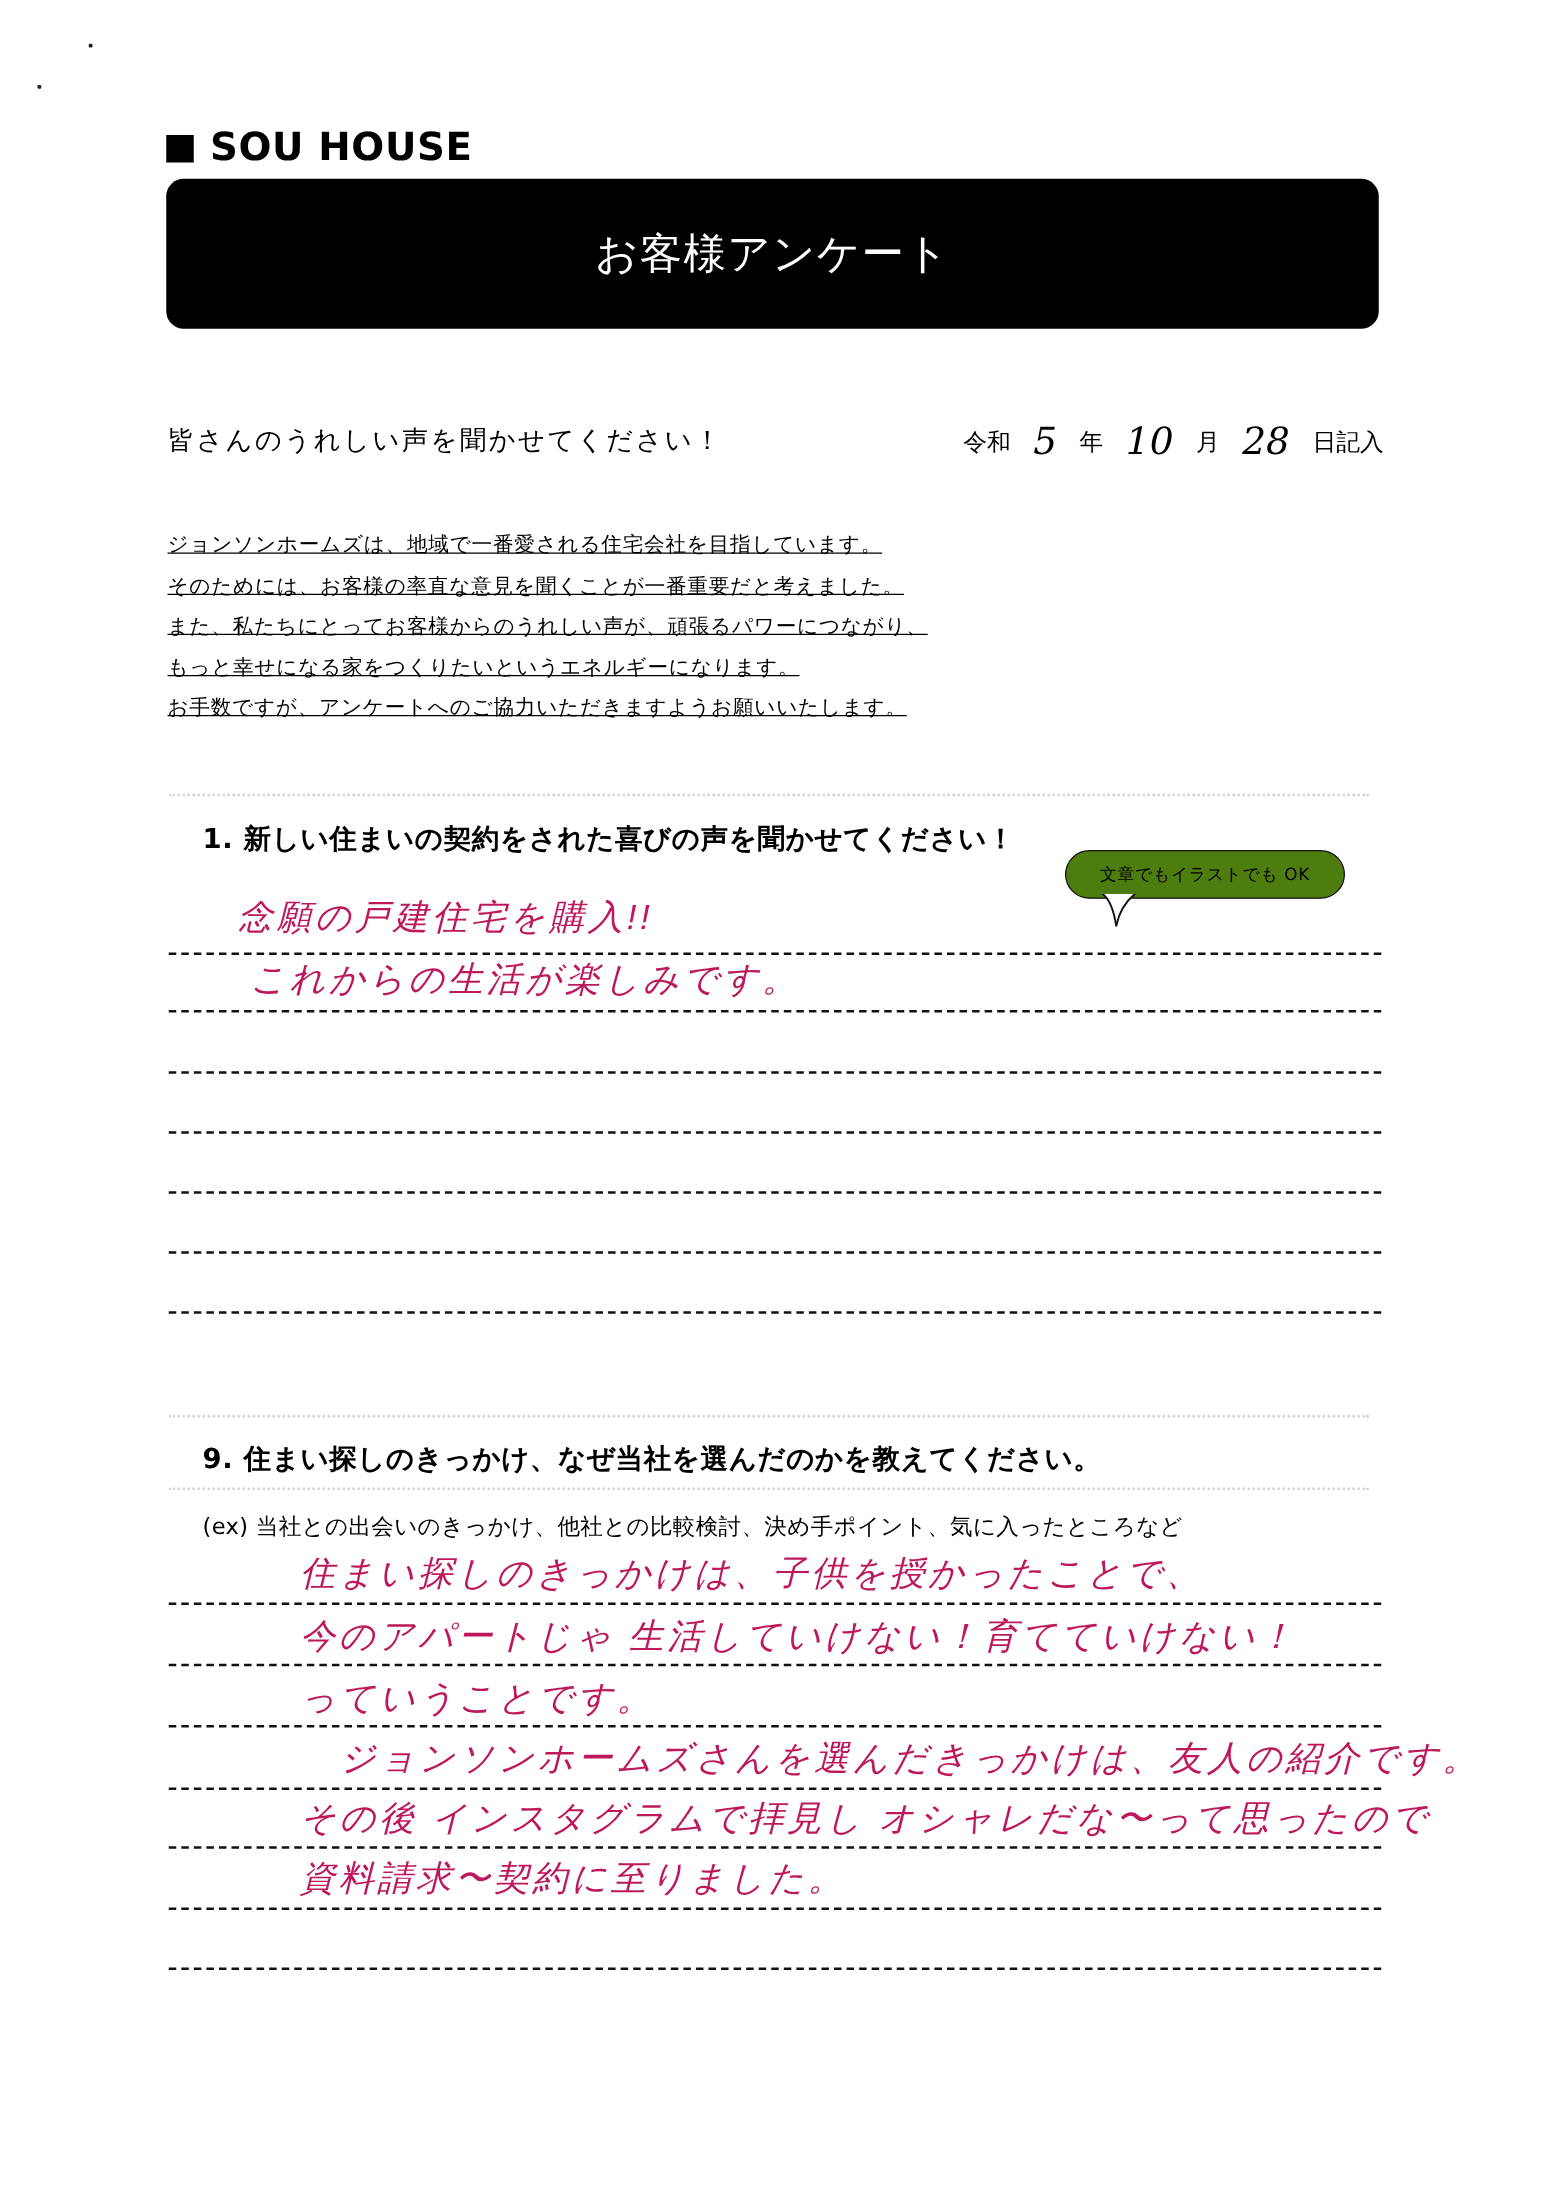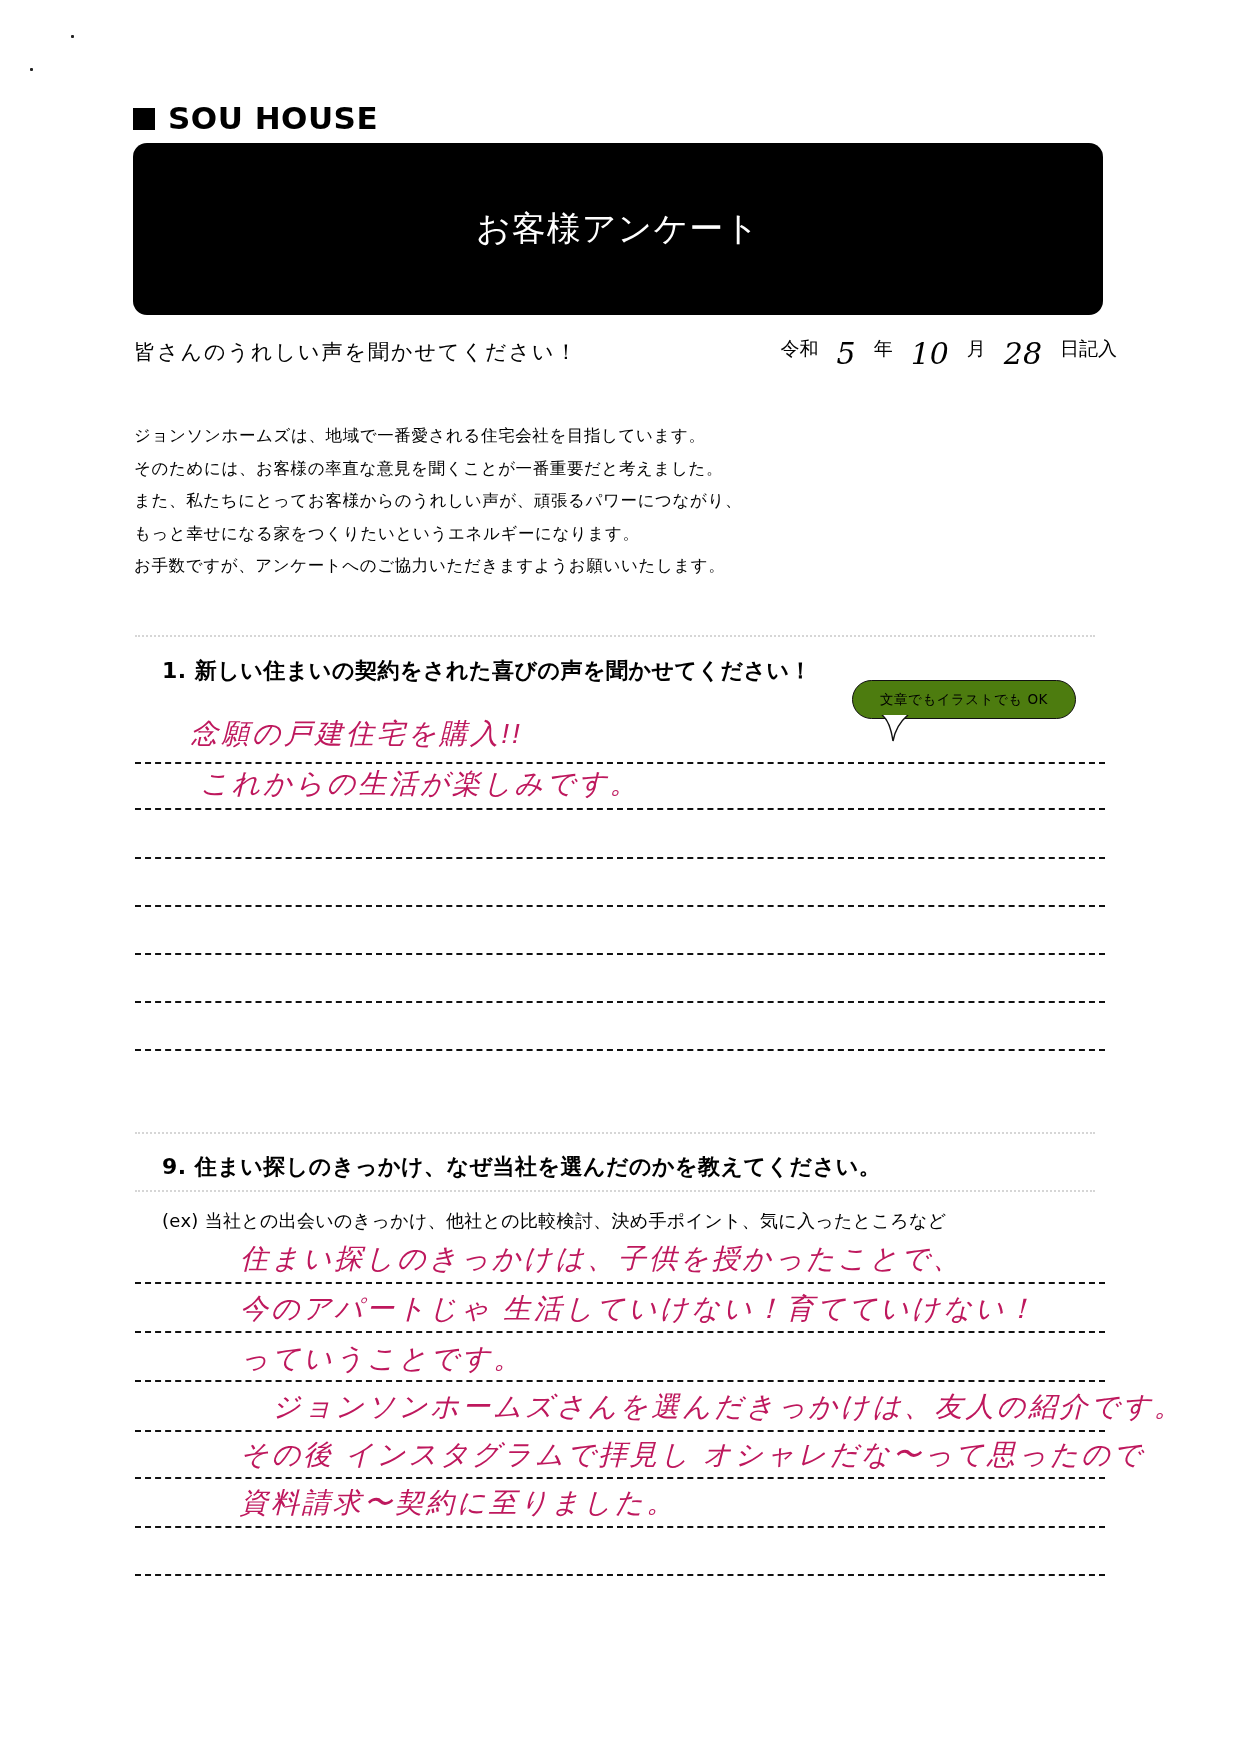--- a/index.html
+++ b/index.html
@@ -1,26 +1,26 @@
 <!DOCTYPE html>
 <html><head>
 <meta charset="utf-8">
 <style>
   html, body { margin:0; padding:0; background:#ffffff; }
   body { width:1241px; height:1755px; position:relative; overflow:hidden; font-family:"DejaVu Sans", sans-serif; color:#000; }
   .abs { position:absolute; }
   .speck { position:absolute; width:3px; height:3px; background:#222; border-radius:1px; }
   .logo-square { left:133px; top:108px; width:22px; height:22px; background:#000; }
   .logo-text { left:168px; top:100px; font-family:"DejaVu Sans", sans-serif; font-weight:bold; font-size:31px; letter-spacing:0.5px; line-height:36px; }
-  .banner { left:133px; top:143px; width:970px; height:172px; background:#000; border-radius:14px; display:flex; align-items:center; justify-content:center; }
+  .banner { left:133px; top:143px; width:970px; height:120px; background:#000; border-radius:14px; display:flex; align-items:center; justify-content:center; }
   .banner-title { color:#fff; font-size:34px; font-family:"DejaVu Sans", sans-serif; letter-spacing:1px; }
   .lead { left:134px; top:338px; font-size:21px; letter-spacing:2px; }
-  .date { right:124px; top:336px; font-size:19px; display:flex; align-items:flex-start; gap:4px; }
+  .date { right:134px; top:336px; font-size:19px; display:flex; align-items:center; gap:4px; }
   .date .hand { font-family:"DejaVu Serif", serif; font-style:italic; font-size:30px; padding:0 14px; }
-  .intro { left:134px; top:420px; font-size:16.5px; line-height:32.5px; letter-spacing:0.6px; }
+  .intro { left:134px; top:420px; font-size:16.5px; line-height:32.5px; letter-spacing:0.6px;text-decoration:underline; }
   .intro div { white-space:nowrap; }
   .dots { left:135px; width:960px; height:0; border-top:2px dotted #d6d6d6; }
   .q-title { font-weight:bold; font-size:22px; letter-spacing:0.5px; white-space:nowrap; }
   .q1 { left:162px; top:656px; }
   .q2 { left:162px; top:1152px; }
   .q2-ex { left:162px; top:1209px; font-size:18px; letter-spacing:0.3px; white-space:nowrap; }
   .line { left:135px; width:970px; height:0; border-top:2px dashed #111; }
   .hand-line { font-family:Liberation Sans, sans-serif; font-style:italic; font-size:28px; white-space:nowrap; letter-spacing:3px; color:#be185d; }
   .bubble { left:852px; top:680px; width:222px; height:37px; border:1.5px solid #111; border-radius:20px; display:flex; align-items:center; justify-content:center; background:#4d7c0f; }
   .bubble-text { font-size:13.5px; letter-spacing:0.5px; }

